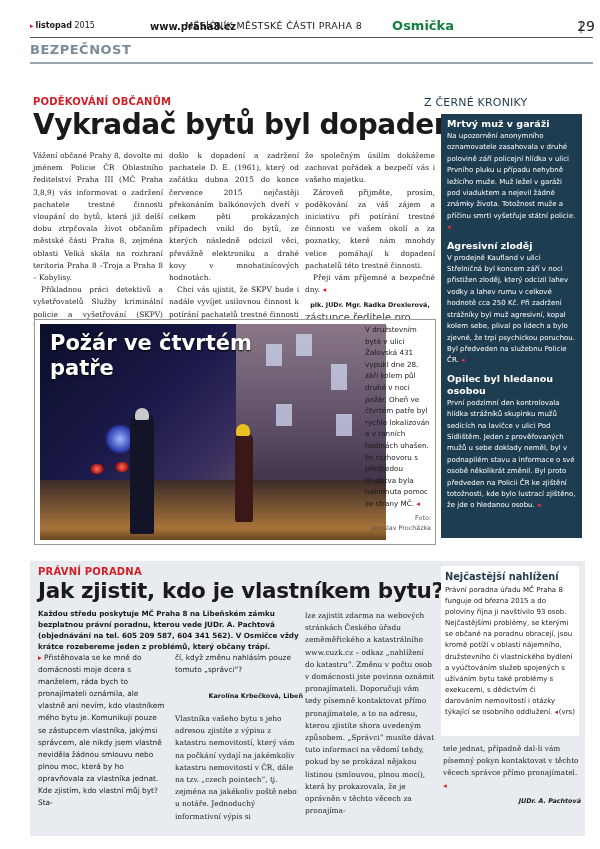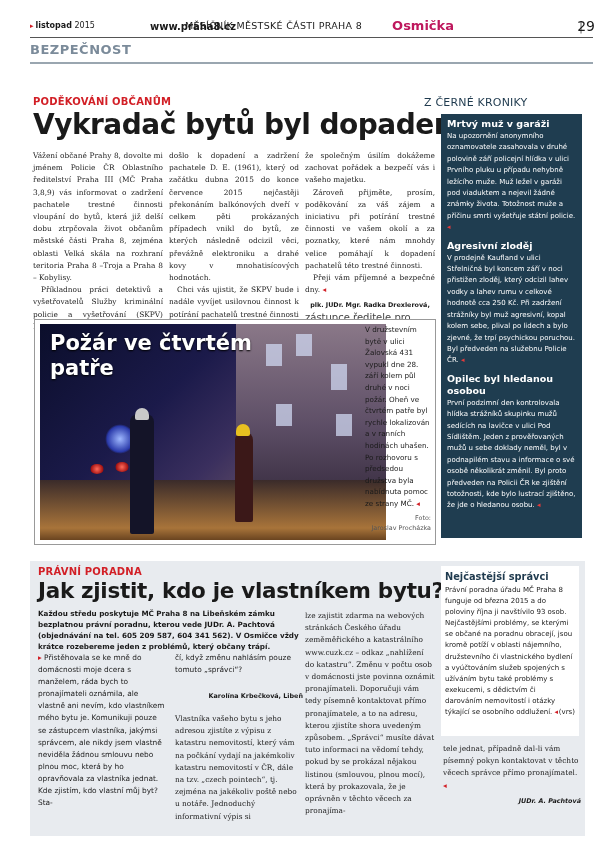--- a/index.html
+++ b/index.html
@@ -5,21 +5,21 @@
   * { box-sizing: border-box; margin: 0; padding: 0; }
   html, body { width: 600px; height: 849px; background: #fff; overflow: hidden; }
   body { position: relative; font-family: "DejaVu Sans", sans-serif; color: #1a1a1a; }
 
   .header { position: absolute; left: 30px; top: 20px; width: 462px; height: 12px; }
   .hdr-left { position: absolute; left: 0; top: 1px; font-size: 8px; }
   .hdr-left b { font-weight: bold; }
   .tri { color: #d21f26; font-size: 7px; margin-right: 2px; }
   .hdr-url { position: absolute; left: 120px; top: 1px; font-size: 10px; font-weight: bold; }
   .hdr-mag { position: absolute; right: 130px; top: 0; font-size: 9.5px; letter-spacing: 0.3px; }
-  .hdr-brand { position: absolute; right: 38px; top: -2px; font-family: "DejaVu Sans", sans-serif; font-weight: bold; color: #be185d; font-size: 13px; }
+  .hdr-brand { position: absolute; right: 38px; top: -2px; font-family: "DejaVu Sans", sans-serif; font-weight: bold; color: #15803d; font-size: 13px; }
   .hdr-page { position: absolute; right: -103px; top: -2px; font-weight: normal; font-size: 14px; }
   .hdr-sep { position: absolute; right: -91px; top: 0; color: #666; font-size: 12px; }
   .rule-top { position: absolute; left: 30px; top: 37px; width: 563px; height: 1px; background: #555; }
   .section-title { position: absolute; left: 30px; top: 42px; font-weight: bold; font-size: 13px; color: #7b8b9a; letter-spacing: 0.5px; }
   .rule-sec { position: absolute; left: 30px; top: 62px; width: 563px; height: 2px; background: #9aa6b0; }
 
   .kicker { font-weight: bold; color: #d21f26; font-size: 10px; letter-spacing: 0.2px; }
   .k1 { position: absolute; left: 33px; top: 96px; }
   .h1 { position: absolute; left: 33px; top: 111px; font-weight: bold; font-size: 28px; letter-spacing: -0.5px; line-height: 1; }
   .serif { font-family: "DejaVu Serif", serif; font-size: 7.4px; line-height: 12.2px; text-align: justify; }
@@ -159,18 +159,18 @@
   <div class="q-sign">Karolína Krbečková, Libeň</div>
 </div>
 <div class="acol serif" style="text-align:left">Vlastníka vašeho bytu s jeho adresou zjistíte z výpisu z katastru nemovitostí, který vám na počkání vydají na jakémkoliv katastru nemovitostí v ČR, dále na tzv. „czech pointech“, tj. zejména na jakékoliv poště nebo u notáře. Jednoduchý informativní výpis si</div>
 <div class="acol3 serif" style="text-align:left">lze zajistit zdarma na webových stránkách Českého úřadu zeměměřického a katastrálního www.cuzk.cz – odkaz „nahlížení do katastru“. Změnu v počtu osob v domácnosti jste povinna oznámit pronajímateli. Doporučuji vám tedy písemně kontaktovat přímo pronajímatele, a to na adresu, kterou zjistíte shora uvedeným způsobem. „Správci“ musíte dávat tuto informaci na vědomí tehdy, pokud by se prokázal nějakou listinou (smlouvou, plnou mocí), která by prokazovala, že je oprávněn v těchto věcech za pronajíma-</div>
 <div class="acol4 serif" style="text-align:left">
   <span>tele jednat, případně dal-li vám písemný pokyn kontaktovat v těchto věcech správce přímo pronajímatel.</span> <span class="end-mark">◂</span>
   <div class="sign-r">JUDr. A. Pachtová</div>
 </div>
 
 <div class="sidebox">
-  <div class="sb-h">Nejčastější správci</div>
+  <div class="sb-h">Nejčastější nahlížení</div>
   <div class="sb-p">
     <span>Právní poradna úřadu MČ Praha 8 funguje od března 2015 a do poloviny října ji navštívilo 93 osob. Nejčastějšími problémy, se kterými se občané na poradnu obracejí, jsou kromě potíží v oblasti nájemního, družstevního či vlastnického bydlení a vyúčtováním služeb spojených s užíváním bytu také problémy s exekucemi, s dědictvím či darováním nemovitostí i otázky týkající se osobního oddlužení.</span> <span class="end-mark">◂</span>
     <span style="float:right">(vrs)</span>
   </div>
 </div>
 
 </body></html>

